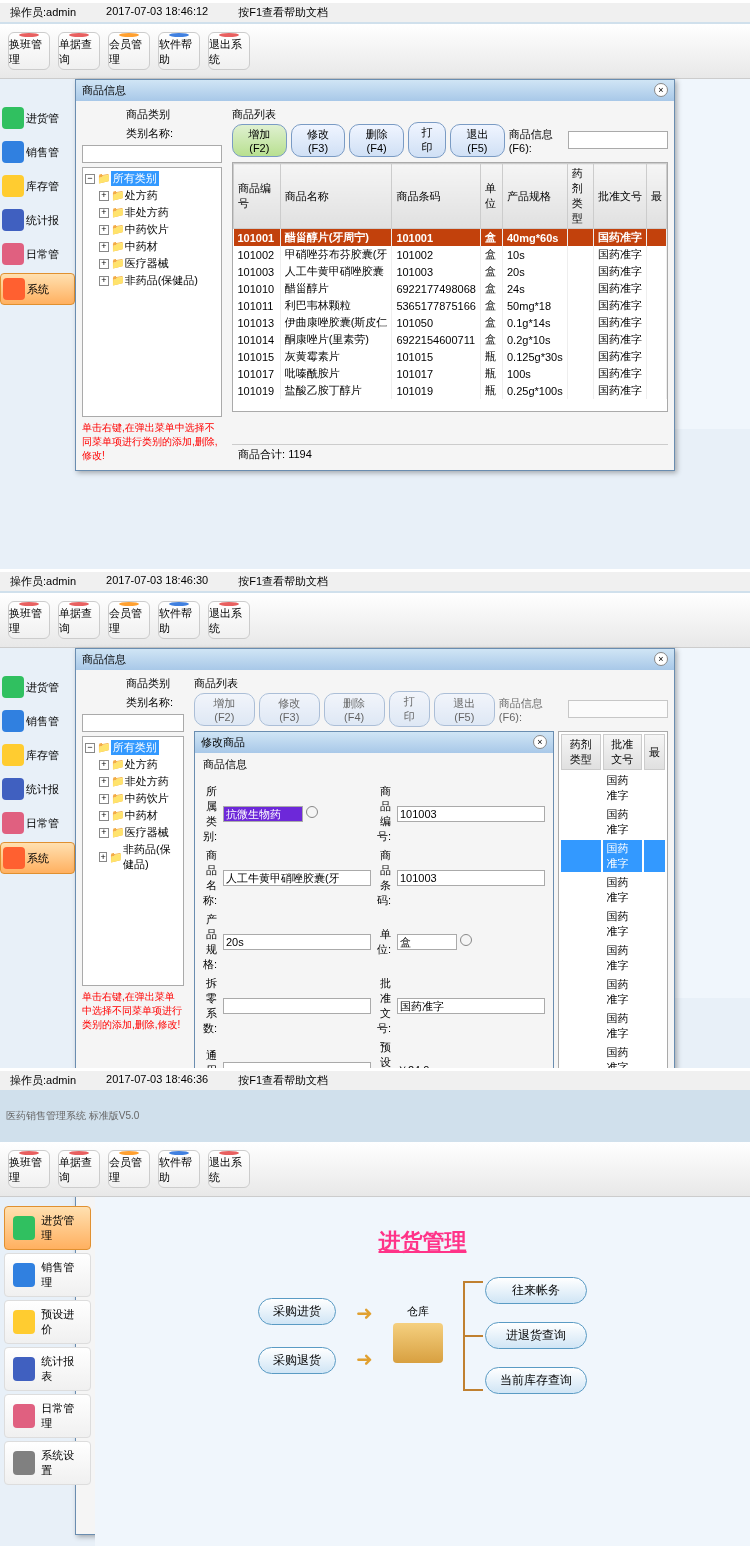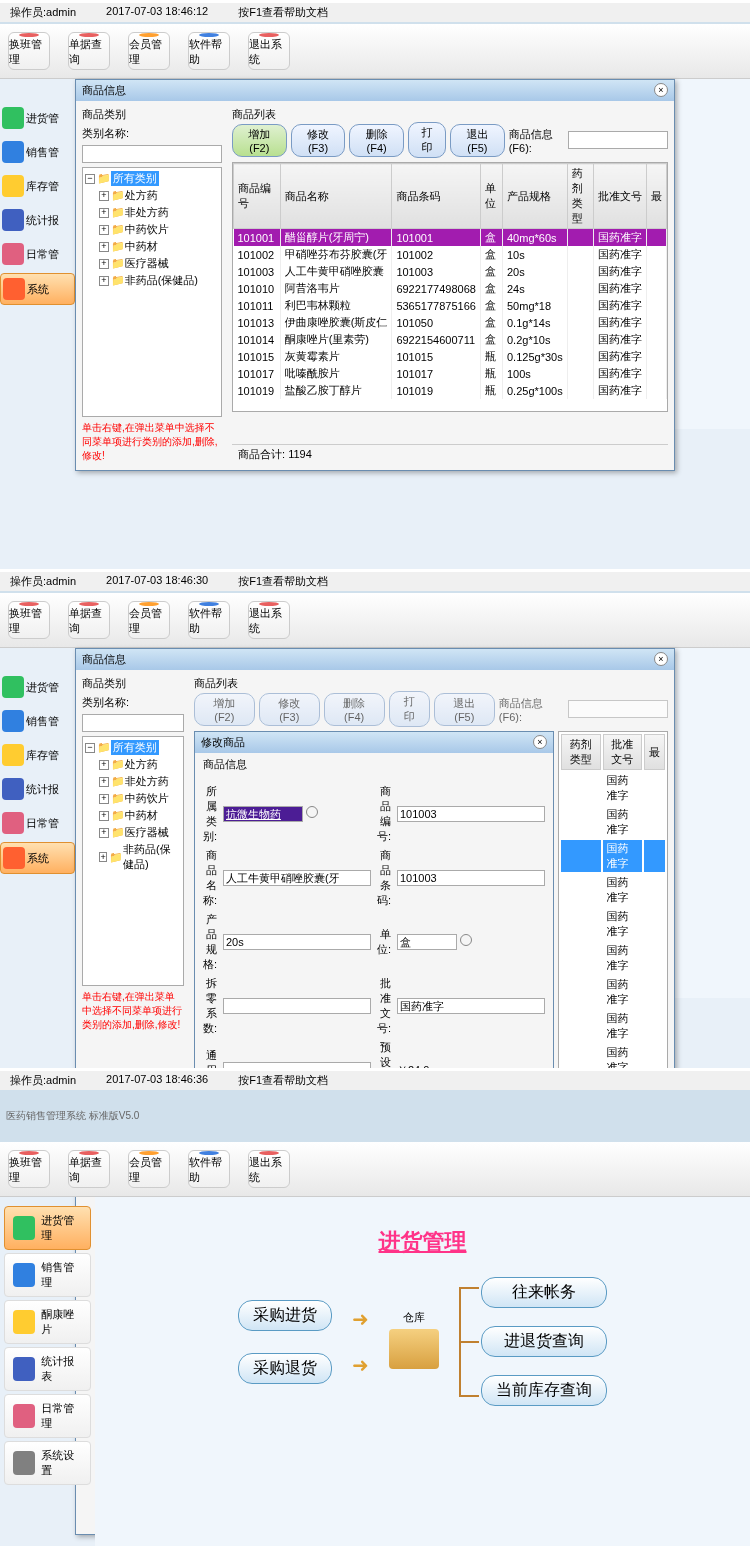--- a/index.html
+++ b/index.html
@@ -1,59 +1,59 @@
 <!DOCTYPE html>
 <html><head>
   <meta charset="utf-8">
   <style>
     * { box-sizing: border-box; margin: 0; padding: 0; font-family: "SimSun", Arial, sans-serif; font-size: 11px; }
     body { background: #e8f0f8; width: 750px; }
     .status-bar { display: flex; padding: 2px 10px; background: #f0f0f0; font-size: 11px; gap: 30px; }
-    .toolbar { display: flex; gap: 18px; padding: 8px; background: linear-gradient(#fff, #e8e8e8); border-bottom: 1px solid #ccc; }
+    .toolbar { display: flex; gap: 8px; padding: 8px; background: linear-gradient(#fff, #e8e8e8); border-bottom: 1px solid #ccc; }
     .tb-btn { width: 42px; height: 38px; border: 1px solid #ccc; border-radius: 6px; background: linear-gradient(#fff, #f0f0f0); display: flex; flex-direction: column; align-items: center; justify-content: flex-end; padding-bottom: 2px; font-size: 10px; cursor: pointer; }
     .tb-btn .ico { width: 20px; height: 20px; border-radius: 50%; }
     .sidebar { width: 75px; float: left; padding-top: 20px; }
     .side-btn { display: flex; align-items: center; padding: 4px 2px; margin: 4px 0; font-size: 11px; cursor: pointer; }
     .side-btn .sico { width: 22px; height: 22px; margin-right: 2px; border-radius: 4px; }
     .dialog { position: absolute; background: #f5f5f5; border: 1px solid #6a8db0; box-shadow: 2px 2px 5px rgba(0,0,0,0.3); }
     .dlg-title { background: linear-gradient(#d0e5f5, #a8c8e8); padding: 3px 6px; font-size: 11px; display: flex; justify-content: space-between; }
     .dlg-body { padding: 6px; display: flex; gap: 10px; }
     .cat-panel { width: 140px; }
-    .cat-panel label { display: block; margin-bottom: 4px; }
+    .cat-panel label { display: block; margin-bottom: 4px; margin-left: 44px; }
     .cat-panel input { width: 100%; border: 1px solid #aaa; padding: 2px; }
     .tree { border: 1px solid #aaa; background: #fff; height: 250px; margin-top: 4px; padding: 2px; overflow: auto; }
     .tree-row { padding: 1px 0; display: flex; align-items: center; font-size: 11px; }
     .tree-row .tbox { width: 10px; height: 10px; border: 1px solid #888; display: inline-flex; align-items: center; justify-content: center; margin-right: 2px; font-size: 9px; line-height: 1; }
     .tree-row.root span.lbl { background: #3399ff; color: #fff; padding: 0 2px; }
     .list-panel { flex: 1; }
     .btn-row { display: flex; gap: 4px; margin-bottom: 4px; align-items: center; }
     .pill-btn { border: 1px solid #7a9bc4; border-radius: 10px; padding: 2px 9px; background: linear-gradient(#f0f5ff, #d0e0f5); cursor: pointer; font-size: 11px; }
     .search-box { border: 1px solid #aaa; padding: 2px; width: 100px; }
     .grid { border: 1px solid #aaa; background: #fff; overflow: auto; }
     .grid table { width: 100%; border-collapse: collapse; font-size: 11px; }
     .grid th { background: linear-gradient(#f5f5f5, #e0e0e0); border: 1px solid #ccc; padding: 2px 4px; text-align: left; font-weight: normal; }
     .grid td { border-right: 1px solid #eee; padding: 1px 4px; white-space: nowrap; }
-    .grid tr.sel td { background: #a21caf; color: #fff; }
+    .grid tr.sel td { background: #c2410c; color: #fff; font-weight: bold; }
     .help-text { color: red; font-size: 10px; margin-top: 4px; }
     .edit-dlg { background: #f5f5f5; border: 1px solid #6a8db0; }
     .form-grid { display: grid; grid-template-columns: auto 1fr auto 1fr; gap: 4px 6px; padding: 8px; align-items: center; font-size: 11px; }
     .form-grid input, .form-grid select { border: 1px solid #aaa; padding: 1px 2px; font-size: 11px; }
     .form-grid .lbl { text-align: right; }
     .red-note { color: red; font-size: 11px; }
     .section { position: relative; border-top: 3px solid #fff; }
     .content-area { margin-left: 75px; min-height: 350px; background: #f0f6fc; position: relative; overflow: hidden; }
     .big-title { text-align: center; color: #ff3388; font-size: 22px; font-weight: bold; padding: 30px 0 20px; text-decoration: underline; }
     .flow { display: flex; justify-content: center; align-items: center; gap: 20px; position: relative; }
-    .flow-btn { border: 1px solid #5a9bc4; border-radius: 14px; padding: 4px 14px; background: linear-gradient(#fff, #d0e5f5); font-size: 16px; cursor: pointer; font-family: Liberation Mono, monospace; }
+    .flow-btn { border: 1px solid #5a9bc4; border-radius: 14px; padding: 4px 14px; background: linear-gradient(#fff, #d0e5f5); font-size: 12px; cursor: pointer; font-family: Liberation Mono, monospace; }
     .ware { text-align: center; }
     .ware-box { width: 50px; height: 40px; background: linear-gradient(#f5d080, #d8a040); border-radius: 4px; margin: 4px auto; position: relative; }
     .close-x { width: 14px; height: 14px; border-radius: 50%; background: #fff; border: 1px solid #888; font-size: 9px; text-align: center; line-height: 12px; cursor: pointer; }
     .footer-row { padding: 2px 6px; border-top: 1px solid #ccc; background: #f5f5f5; margin-top: 32px; }
     .mag { display:inline-block; width:12px; height:12px; border:1px solid #888; border-radius:50%; position:relative; }
-    .inp-sel { background: #4c1d95; color: #fff; text-decoration: underline; }
+    .inp-sel { background: #6d28d9; color: #fff; }
     .right-col { width: 110px; background:#fff; border:1px solid #aaa; font-size:11px; }
     .right-col th { background: linear-gradient(#f5f5f5, #e0e0e0); border: 1px solid #ccc; padding: 2px 4px; font-weight: normal; }
     .right-col td { padding: 1px 4px; }
     .right-col tr.sel td { background: #3399ff; color: #fff; }
     .flow-col { display:flex; flex-direction:column; gap:22px; }
     .side-big-btn { display:flex; align-items:center; padding:6px 8px; margin:3px 0; font-size:12px; cursor:pointer; border:1px solid #ddd; border-radius:4px; background:linear-gradient(#fff,#f0f0f0); }
     .side-big-btn .sico { width: 24px; height: 24px; margin-right: 6px; border-radius: 4px; }
     .side-big-btn.active { background: linear-gradient(#ffe0b0, #ffb060); border-color: #e09030; }
     .arrow { color:#e0a030; font-size:20px; }
   </style>
@@ -189,21 +189,21 @@
                     <td>人工牛黄甲硝唑胶囊</td>
                     <td>101003</td>
                     <td>盒</td>
                     <td>20s</td>
                     <td></td>
                     <td>国药准字</td>
                     <td></td>
                   </tr>
                   <tr class="">
                     <td>101010</td>
-                    <td>阿昔洛韦片</td>
+                    <td>醋甾醇片</td>
                     <td>6922177498068</td>
                     <td>盒</td>
                     <td>24s</td>
                     <td></td>
                     <td>国药准字</td>
                     <td></td>
                   </tr>
                   <tr class="">
                     <td>101011</td>
                     <td>利巴韦林颗粒</td>
@@ -591,21 +591,21 @@
         <div class="side-big-btn active">
           <div class="sico" style="background:#30c060"></div>
           <span>进货管理</span>
         </div>
         <div class="side-big-btn">
           <div class="sico" style="background:#3080e0"></div>
           <span>销售管理</span>
         </div>
         <div class="side-big-btn">
           <div class="sico" style="background:#ffcc30"></div>
-          <span>酮康唑片</span>
+          <span>预设进价</span>
         </div>
         <div class="side-big-btn">
           <div class="sico" style="background:#4060c0"></div>
           <span>统计报表</span>
         </div>
         <div class="side-big-btn">
           <div class="sico" style="background:#e06080"></div>
           <span>日常管理</span>
         </div>
         <div class="side-big-btn">

